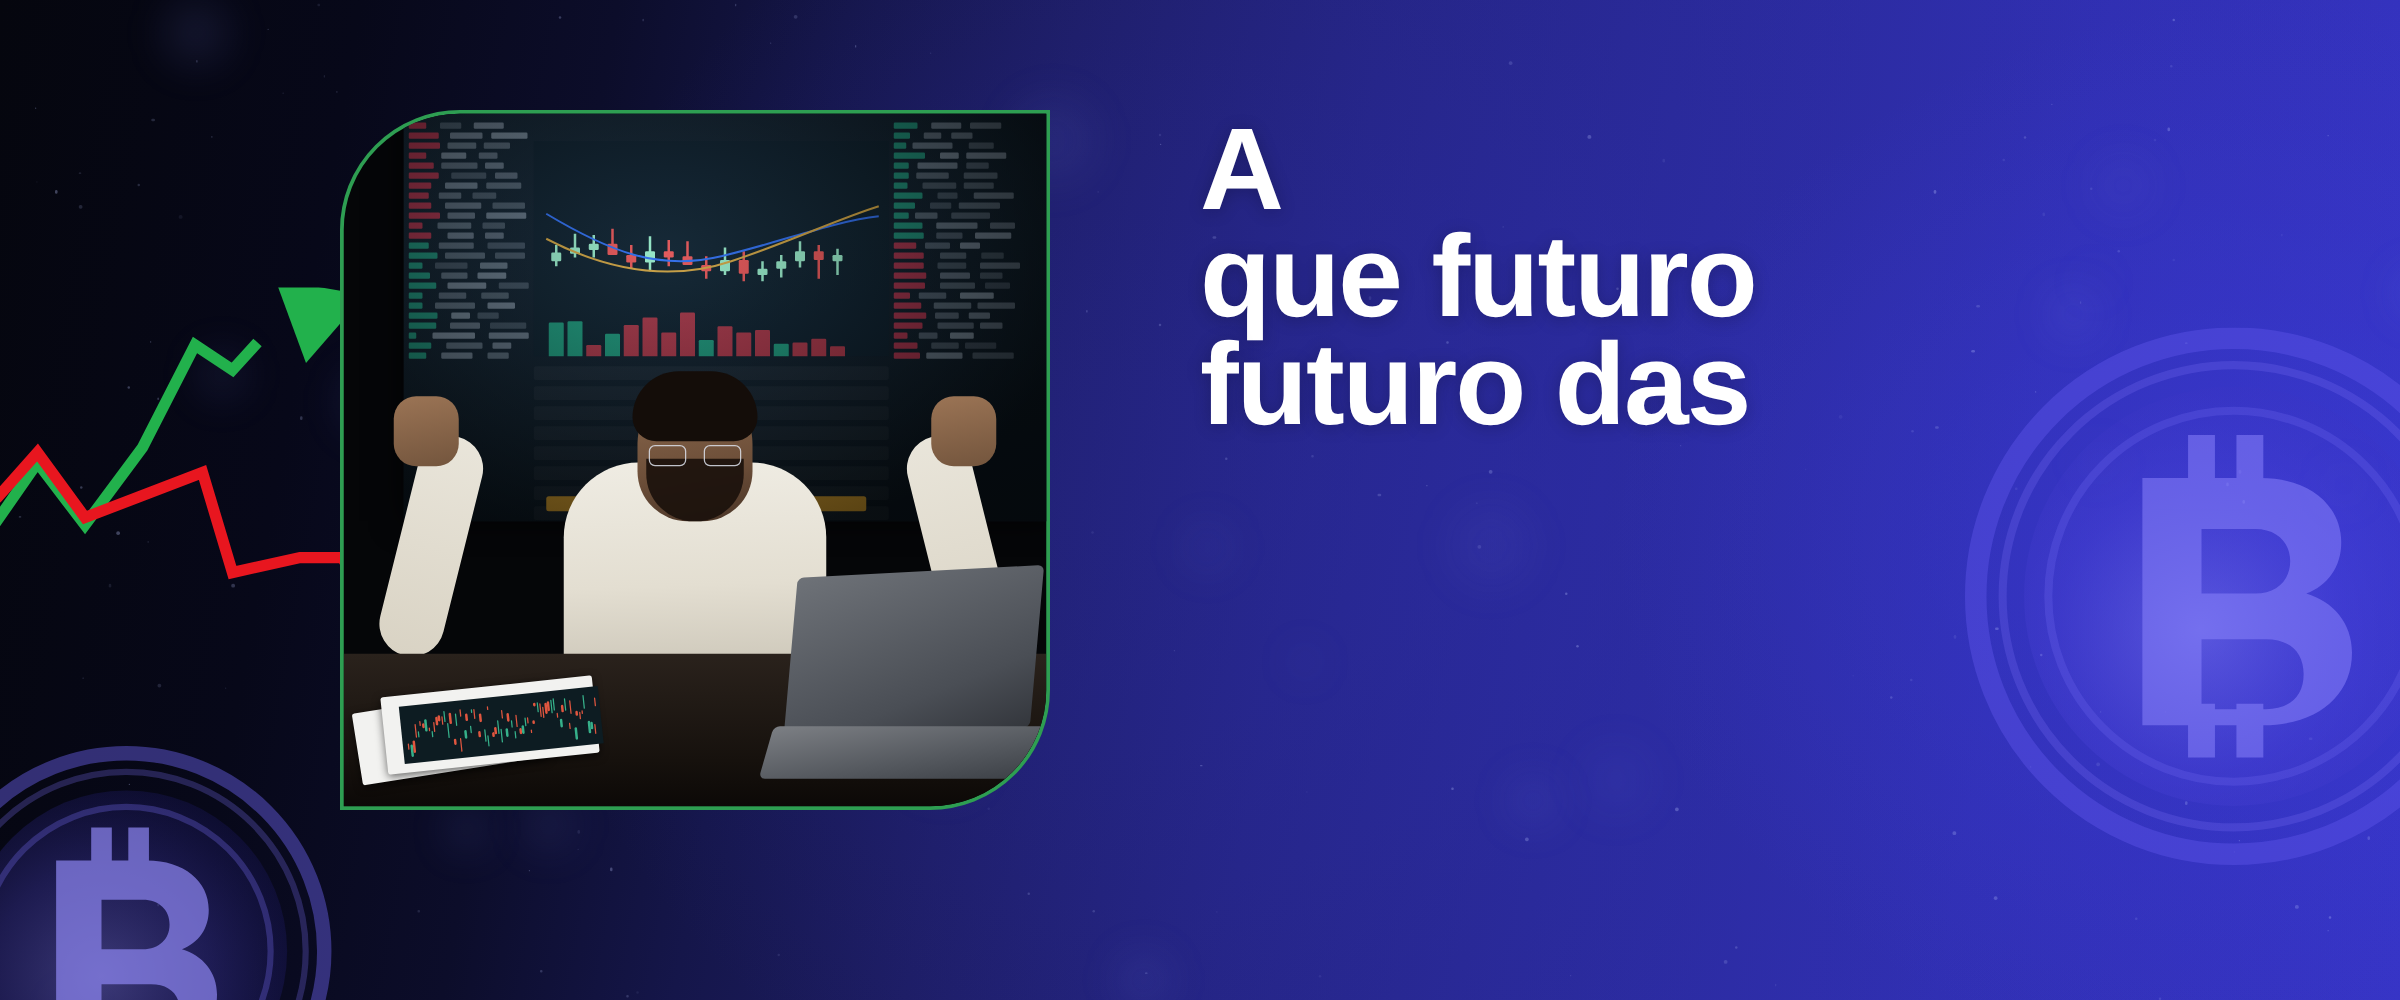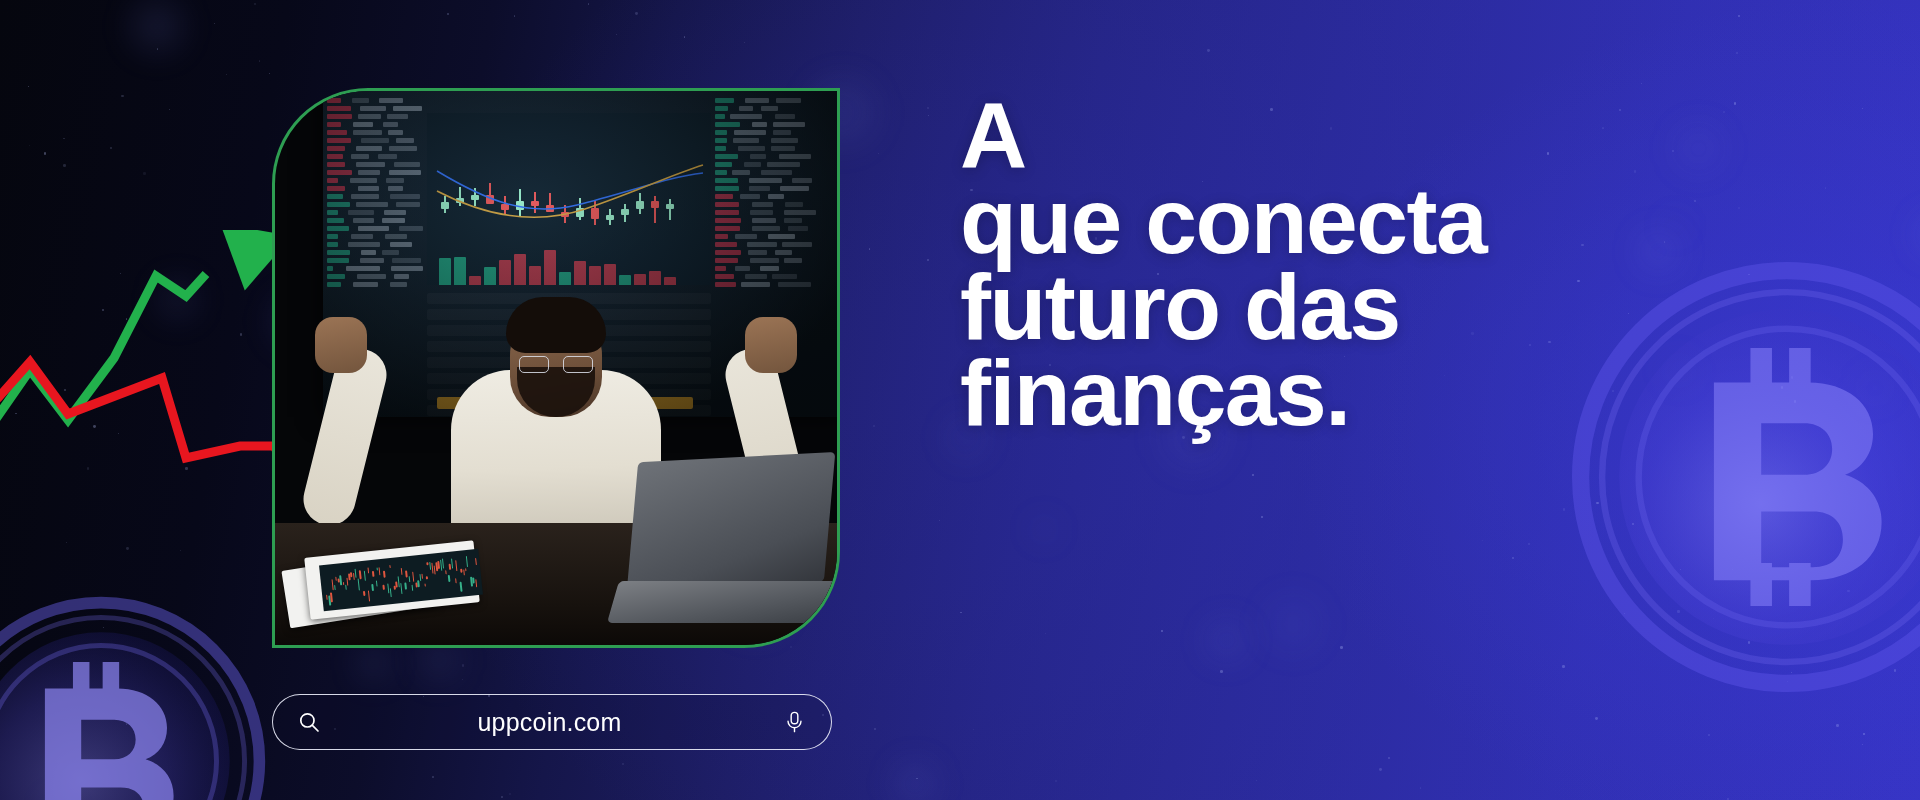--- a/index.html
+++ b/index.html
@@ -892,31 +892,18 @@
               <div class="pc-tick" style="left: 155.8px; top: 9.33677px; height: 6.53593px; background: rgb(224, 86, 63);"></div>
             </div>
         </div>
       </div>
 
     </div>
   </div>
 
   <h1 class="headline" id="headline">
       <div>A</div>
-      <div>que conecta</div>
+      <div>que futuro</div>
       <div>futuro das</div>
-      <div>finanças.</div>
     </h1>
 
-  <div class="searchbar">
-    <svg class="search-icon" viewBox="0 0 24 24">
-      <circle cx="10.4" cy="10.4" r="6.6" fill="none" stroke="#ffffff" stroke-width="1.7"></circle>
-      <line x1="15.4" y1="15.4" x2="21" y2="21" stroke="#ffffff" stroke-width="1.7" stroke-linecap="round"></line>
-    </svg>
-    <span class="search-text">uppcoin.com</span>
-    <svg class="mic-icon" viewBox="0 0 24 26">
-      <rect x="8.2" y="2" width="7.6" height="13" rx="3.8" fill="none" stroke="#ffffff" stroke-width="1.6"></rect>
-      <path d="M4.6 12.2a7.4 7.4 0 0 0 14.8 0" fill="none" stroke="#ffffff" stroke-width="1.6" stroke-linecap="round"></path>
-      <line x1="12" y1="19.6" x2="12" y2="24" stroke="#ffffff" stroke-width="1.6" stroke-linecap="round"></line>
-    </svg>
-  </div>
 
 </div>
 
 </body></html>

